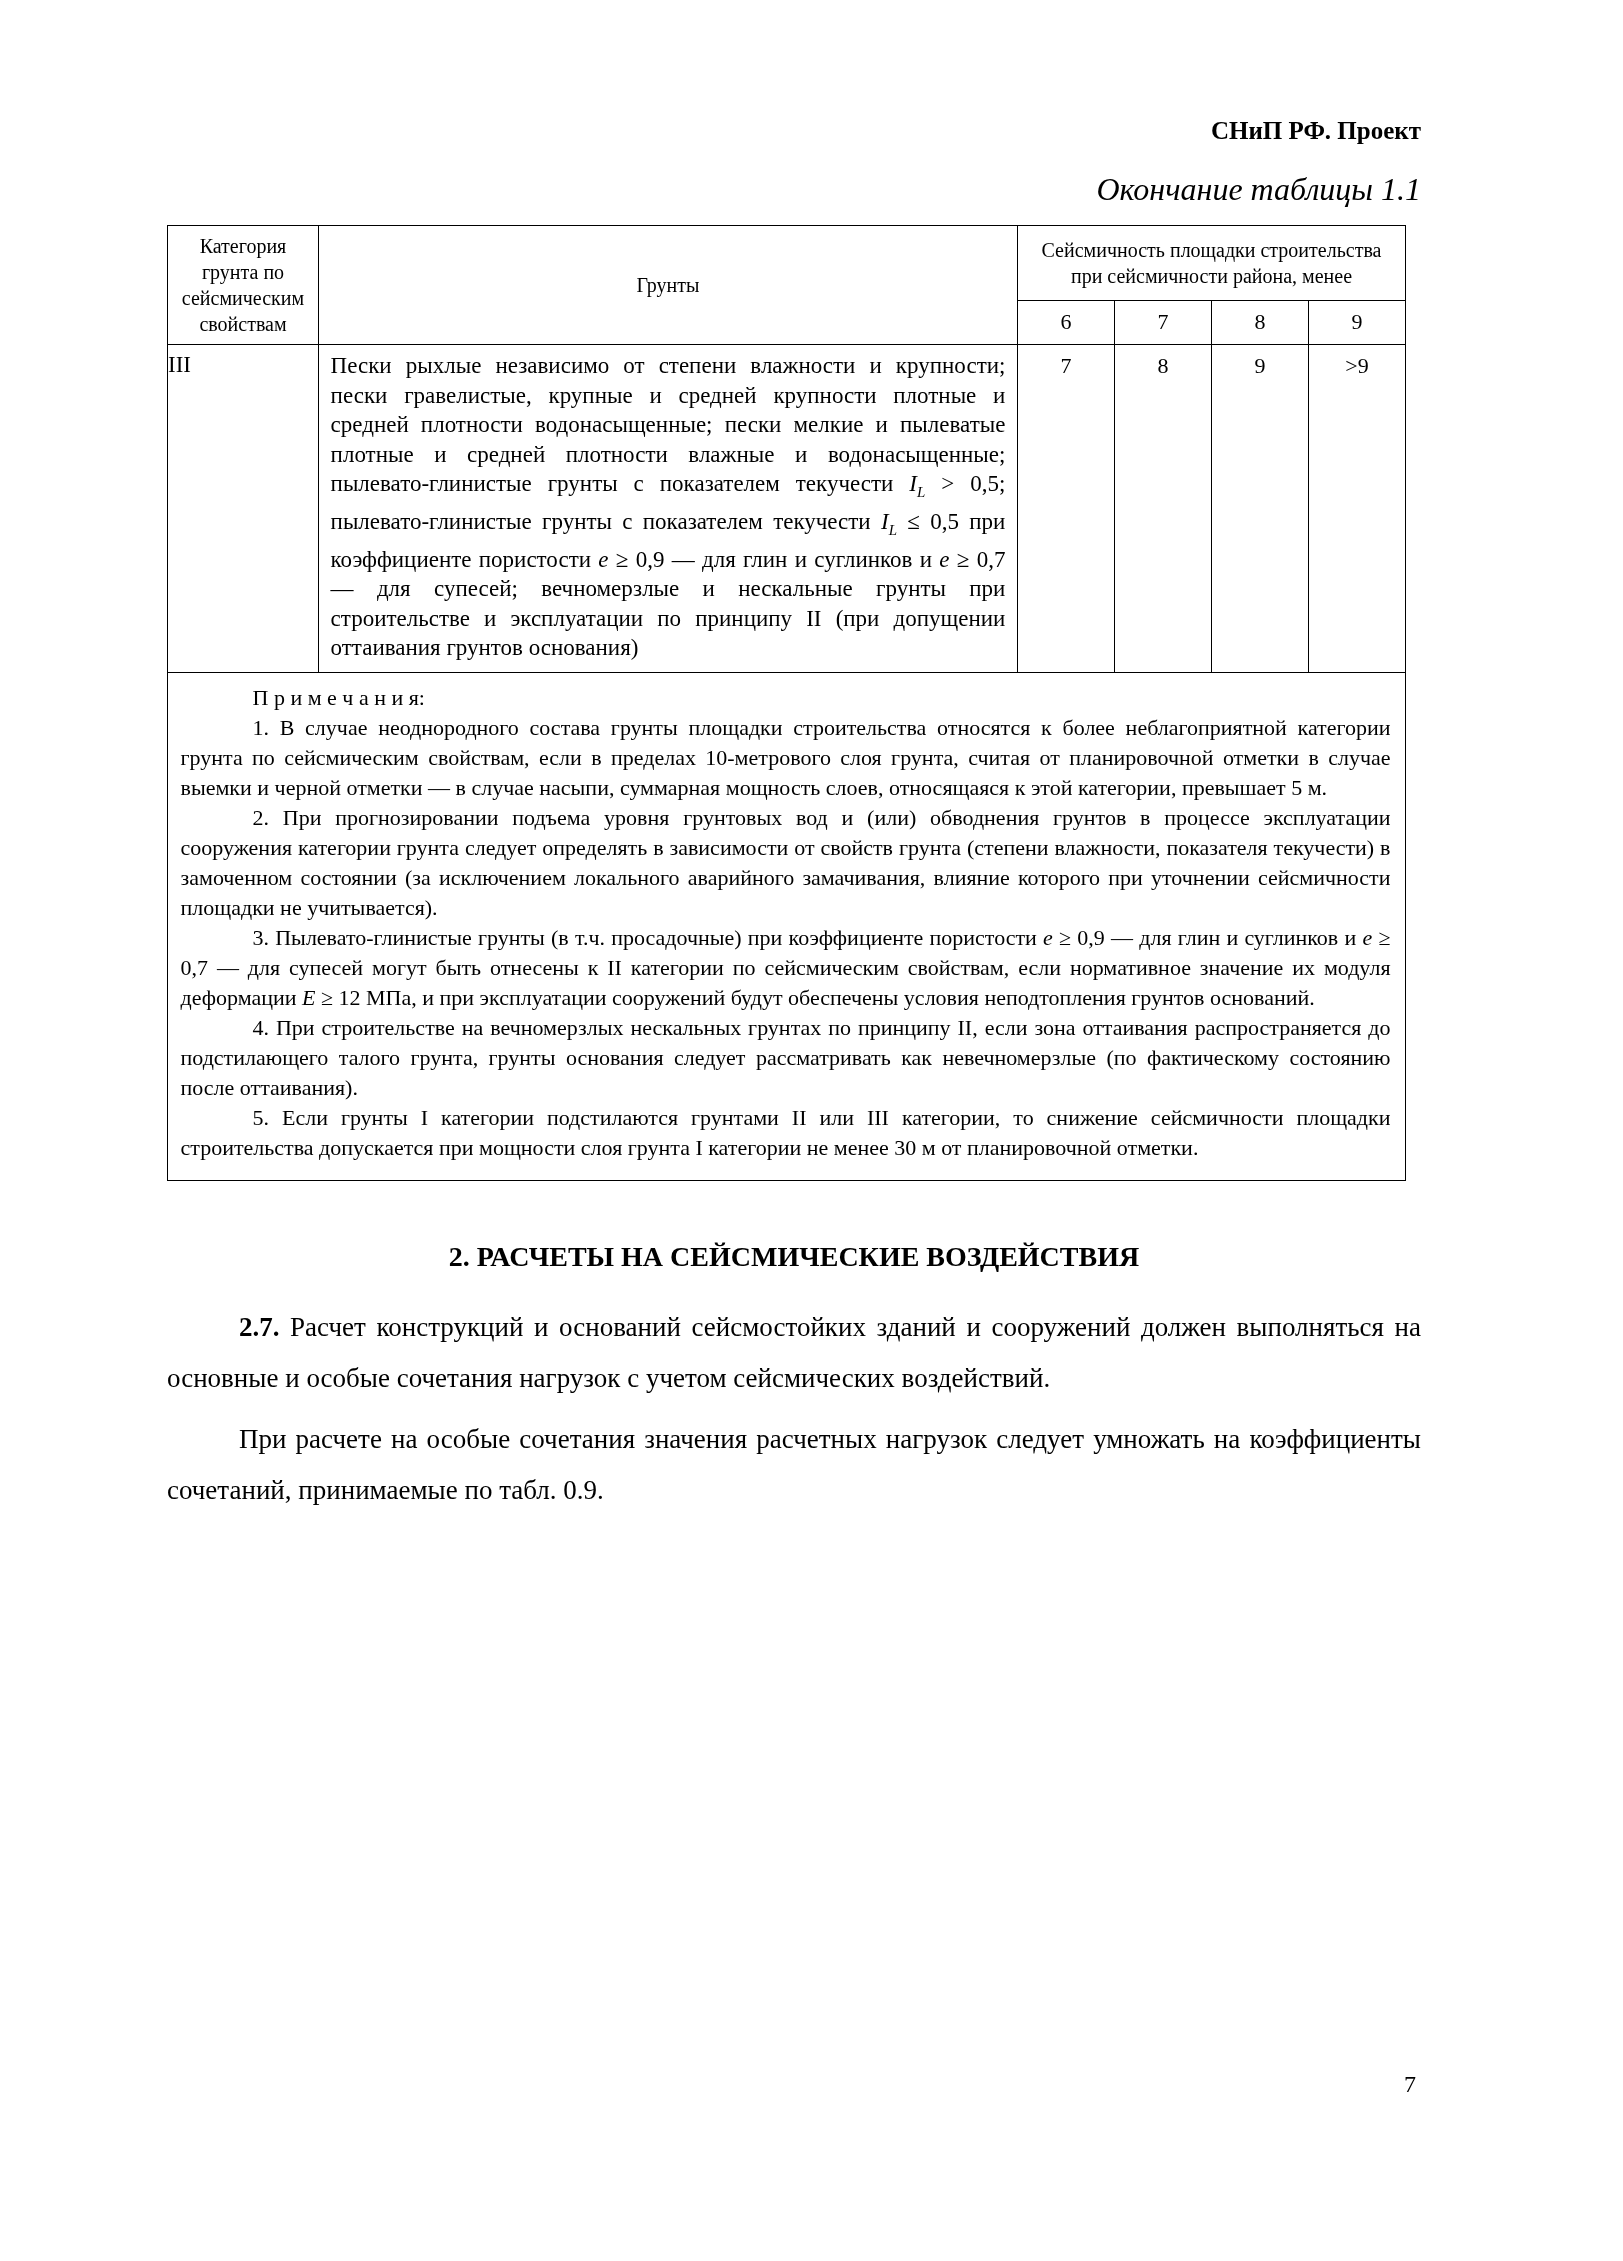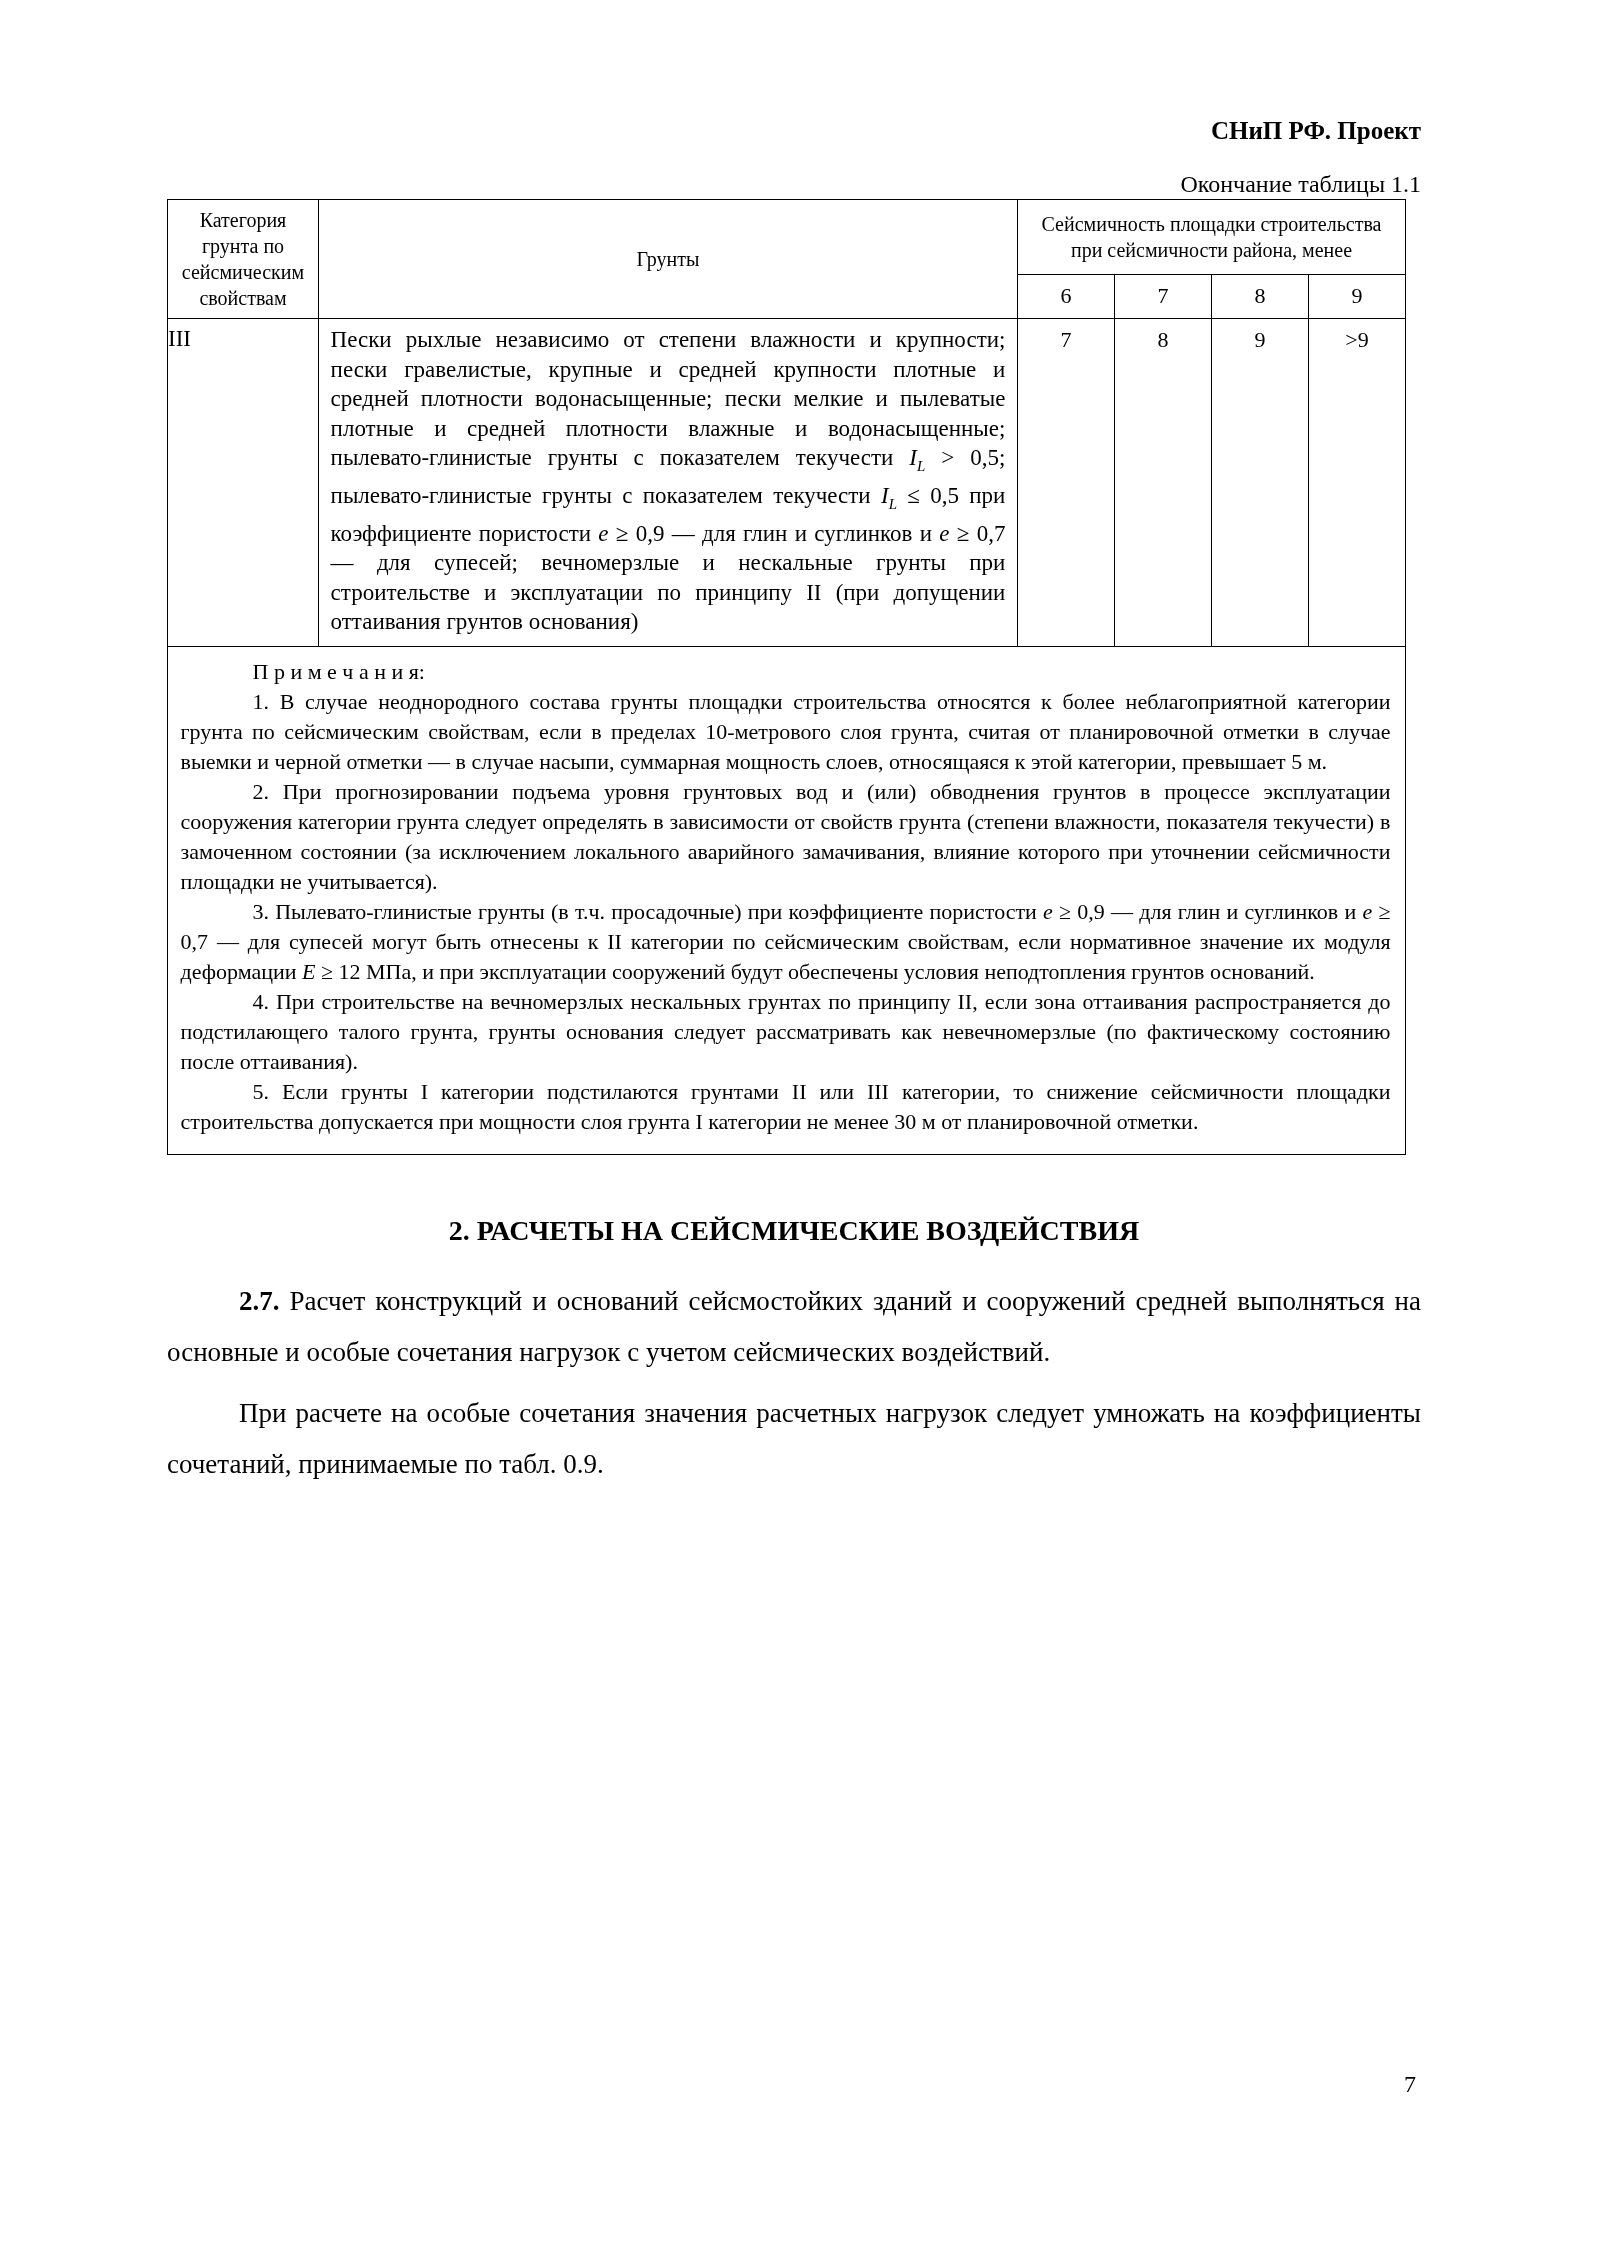--- a/index.html
+++ b/index.html
@@ -17,23 +17,24 @@
     background: #fff;
   }
   .doc-header {
     text-align: right;
     font-weight: bold;
     font-size: 25px;
     line-height: 1.2;
   }
   .table-caption {
     text-align: right;
-    font-size: 24px;
+    font-style: italic;
+    font-size: 32px;
     margin-top: 25px;
-    margin-bottom: 1px;
+    margin-bottom: 17px;
   }
   table.main-table {
     border-collapse: collapse;
     table-layout: fixed;
     width: 1236px;
   }
   table.main-table th, table.main-table td {
     border: 1.4px solid #000;
   }
   th.hdr {
@@ -153,20 +154,20 @@
               <p class="note"><span>4. При строительстве на вечномерзлых нескальных грунтах по принципу II, если зона оттаивания распространяется до подстилающего талого грунта, грунты основания следует рассматривать как невечномерзлые (по фактическому состоянию после оттаивания).</span></p>
               <p class="note"><span>5. Если грунты I категории подстилаются грунтами II или III категории, то снижение сейсмичности площадки строительства допускается при мощности слоя грунта I категории не менее 30 м от планировочной отметки.</span></p>
             </div>
         </td>
       </tr>
     </tbody>
   </table>
 
   <h2 class="section-heading">2. РАСЧЕТЫ НА СЕЙСМИЧЕСКИЕ ВОЗДЕЙСТВИЯ</h2>
 
-  <p class="para"><b>2.7.</b><span> Расчет конструкций и оснований сейсмостойких зданий и сооружений средней выполняться на основные и особые сочетания нагрузок с учетом сейсмических воздействий.</span></p>
+  <p class="para"><b>2.7.</b><span> Расчет конструкций и оснований сейсмостойких зданий и сооружений должен выполняться на основные и особые сочетания нагрузок с учетом сейсмических воздействий.</span></p>
 
   <p class="para">При расчете на особые сочетания значения расчетных нагрузок следует умножать на коэффициенты сочетаний, принимаемые по табл. 0.9.</p>
 
   <div class="page-number">7</div>
 
 </div>
 
 
 </body></html>

